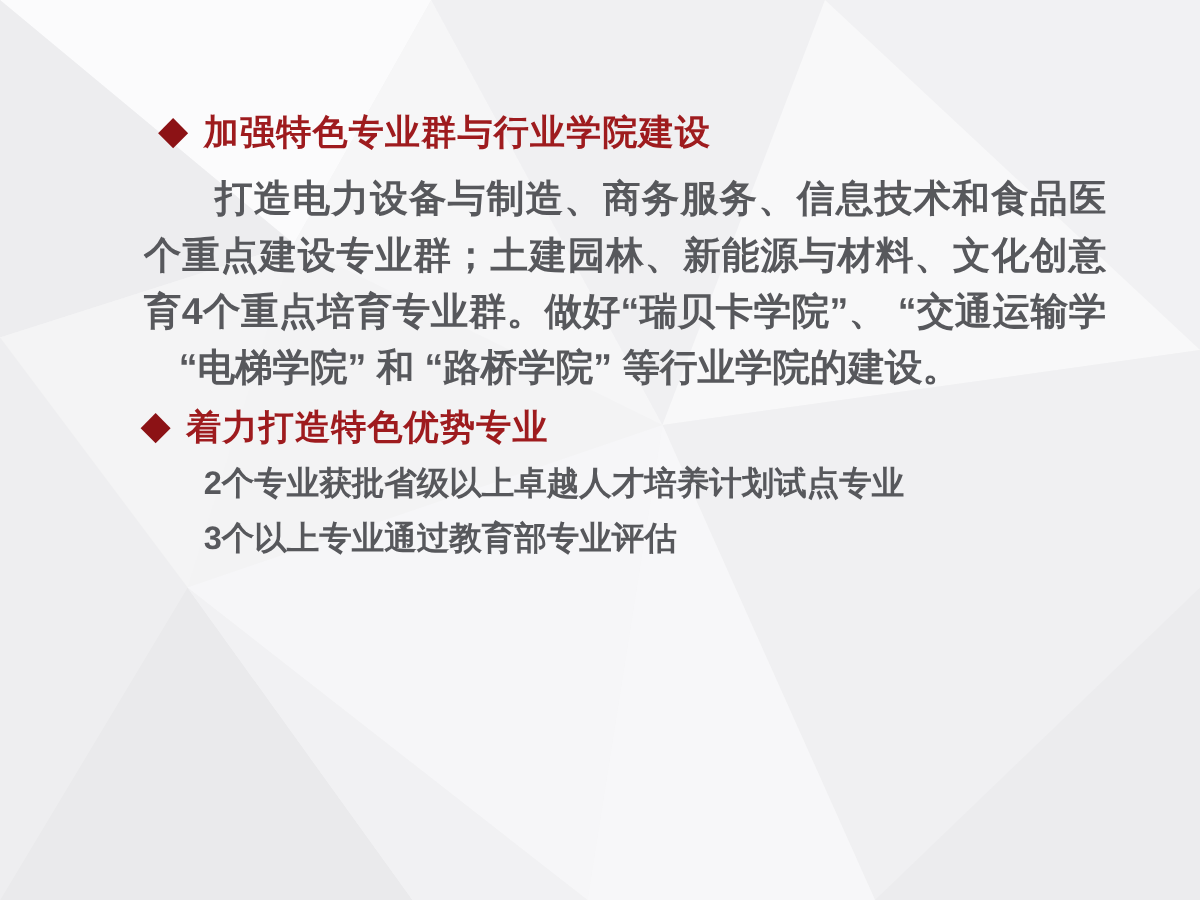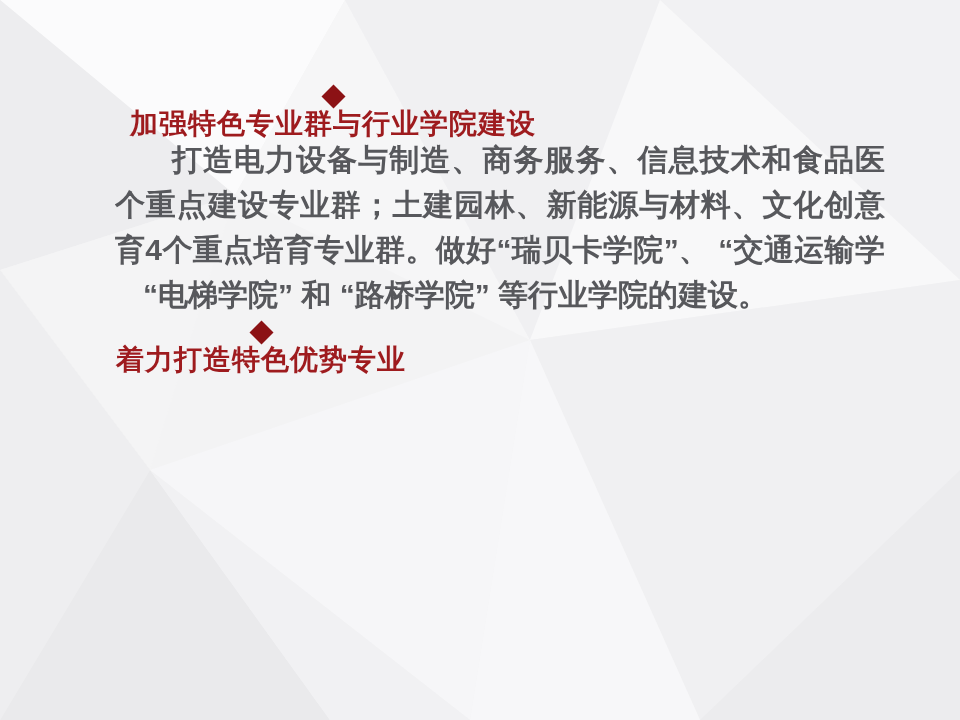--- a/index.html
+++ b/index.html
@@ -26,22 +26,22 @@
     position: absolute;
     left: 0;
     top: 0;
     width: 960px;
     height: 720px;
   }
   .heading-row {
     position: absolute;
     display: flex;
     align-items: center;
+    gap: 16px;
     height: 36px;
-    flex-direction: column;
   }
   .heading-row.sec1 { left: 130px; top: 88px; }
   .heading-row.sec2 { left: 116px; top: 324px; }
   .diamond {
     width: 17px;
     height: 17px;
     background: #8c1215;
     transform: rotate(45deg);
     flex: 0 0 auto;
   }
@@ -125,17 +125,19 @@
         <div class="pline pline-last">“电梯学院” 和 “路桥学院” 等行业学院的建设。</div>
       </div>
     </section>
 
     <section>
       <div class="heading-row sec2">
         <span class="diamond"></span>
         <h2 class="heading">着力打造特色优势专业</h2>
       </div>
       <ul class="list">
+        <li>2个专业获批省级以上卓越人才培养计划试点专业</li>
+        <li>3个以上专业通过教育部专业评估</li>
       </ul>
     </section>
 
   </div>
 </div>
 
 </body></html>

